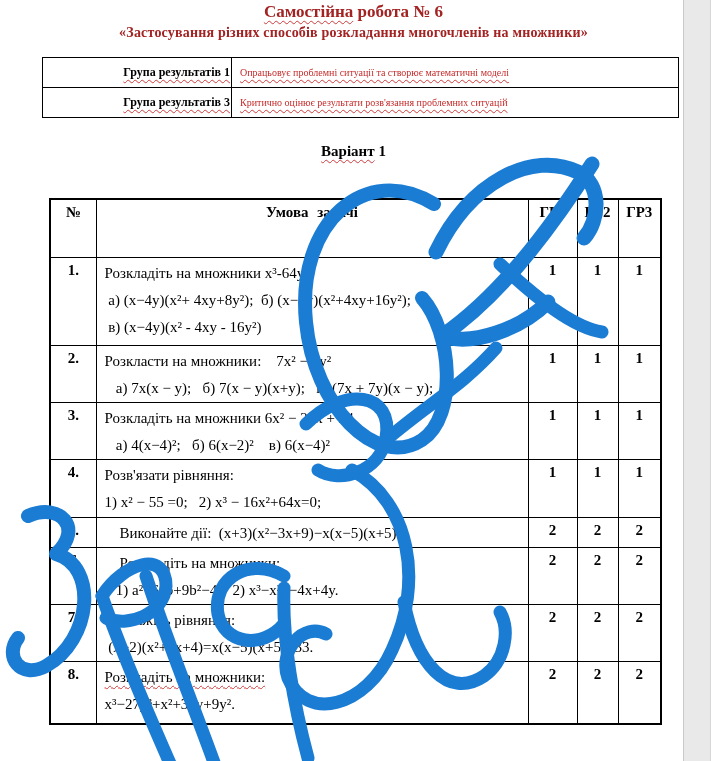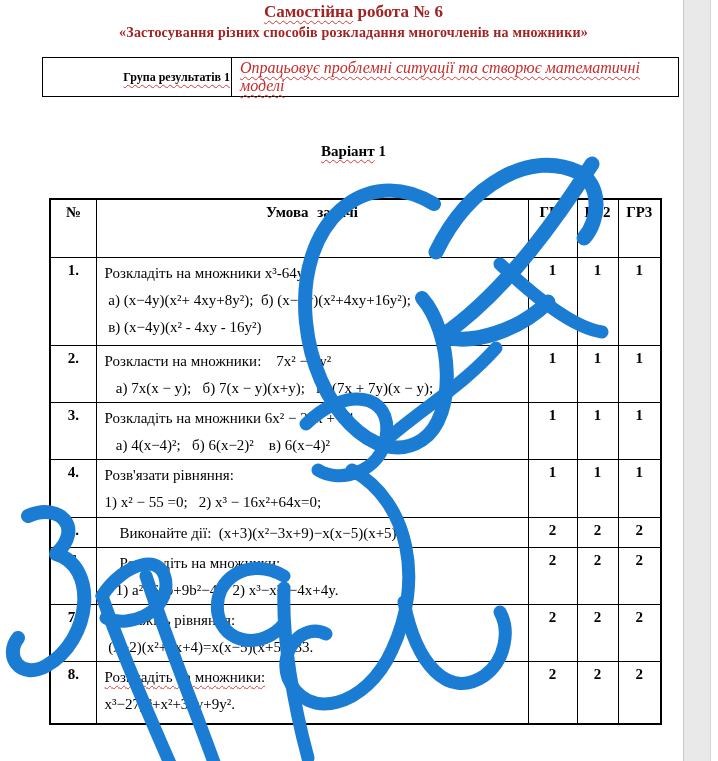--- a/index.html
+++ b/index.html
@@ -11,21 +11,21 @@
   .subtitle{top:25px;font-size:14px;letter-spacing:.2px;color:var(--heading-red,#a32222);}
   .variant{top:143px;font-size:15px;color:#000;text-align:center;}
   .sq{text-decoration:underline;text-decoration-style:wavy;
       text-decoration-color:var(--squiggle-red,#d03b3b);text-decoration-thickness:1px;
       text-underline-offset:3px;text-decoration-skip-ink:none;}
   
   table{border-collapse:collapse;}
   .groups{position:absolute;left:42px;top:57px;width:623px;table-layout:fixed;}
   .groups td{border:1px solid #000;height:27px;vertical-align:middle;}
   .g-label{width:186px;text-align:right;font-weight:bold;font-size:12px;}
-  .g-desc{width:437px;padding-left:8px;font-style:italic;font-size:16px;
+  .g-desc{width:437px;padding-left:8px;font-size:10px;
           color:var(--script-red,#c52a2a);}
   
   .tasks{position:absolute;left:49px;top:198px;width:611px;table-layout:fixed;border:2px solid #000;}
   .tasks th,.tasks td{border:1px solid #000;vertical-align:top;}
   .tasks thead tr{height:58px;}
   .tasks th{font-size:15px;font-weight:bold;padding-top:4px;}
   .h-task{word-spacing:5px;}
   .c-num{text-align:center;font-weight:bold;font-size:15px;padding-top:4px;}
   .c-task{padding:2px 4px 0 8px;font-size:15px;}
   .t-line{line-height:27px;white-space:pre-wrap;}
@@ -44,20 +44,24 @@
     <span class="sq">Самостійна</span><span> робота № 6</span>
   </div>
 
   <div class="heading subtitle">«Застосування різних способів розкладання многочленів на множники»</div>
 
   <table class="groups">
     <tbody id="groups-body">
         <tr>
           <td class="g-label"><span class="sq">Група результатів 1</span></td>
           <td class="g-desc"><span class="sq">Опрацьовує проблемні ситуації та створює математичні моделі</span></td>
+        </tr>
+        <tr>
+          <td class="g-label"><span class="sq">Група результатів 3</span></td>
+          <td class="g-desc"><span class="sq">Критично оцінює результати розв'язання проблемних ситуацій</span></td>
         </tr>
       </tbody>
   </table>
 
   <div class="heading variant">
     <span class="sq">Варіант</span><span> 1</span>
   </div>
 
   <table class="tasks">
     <colgroup>

